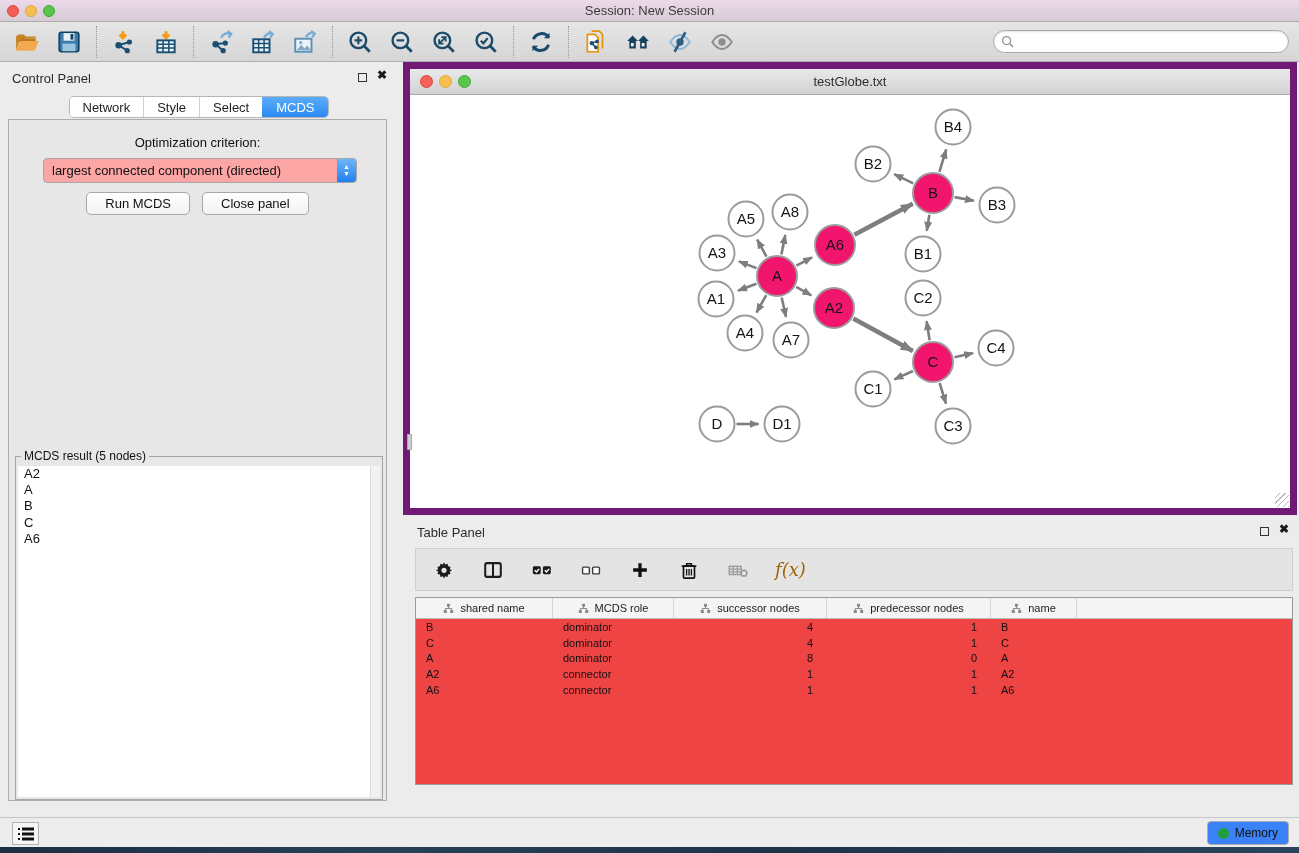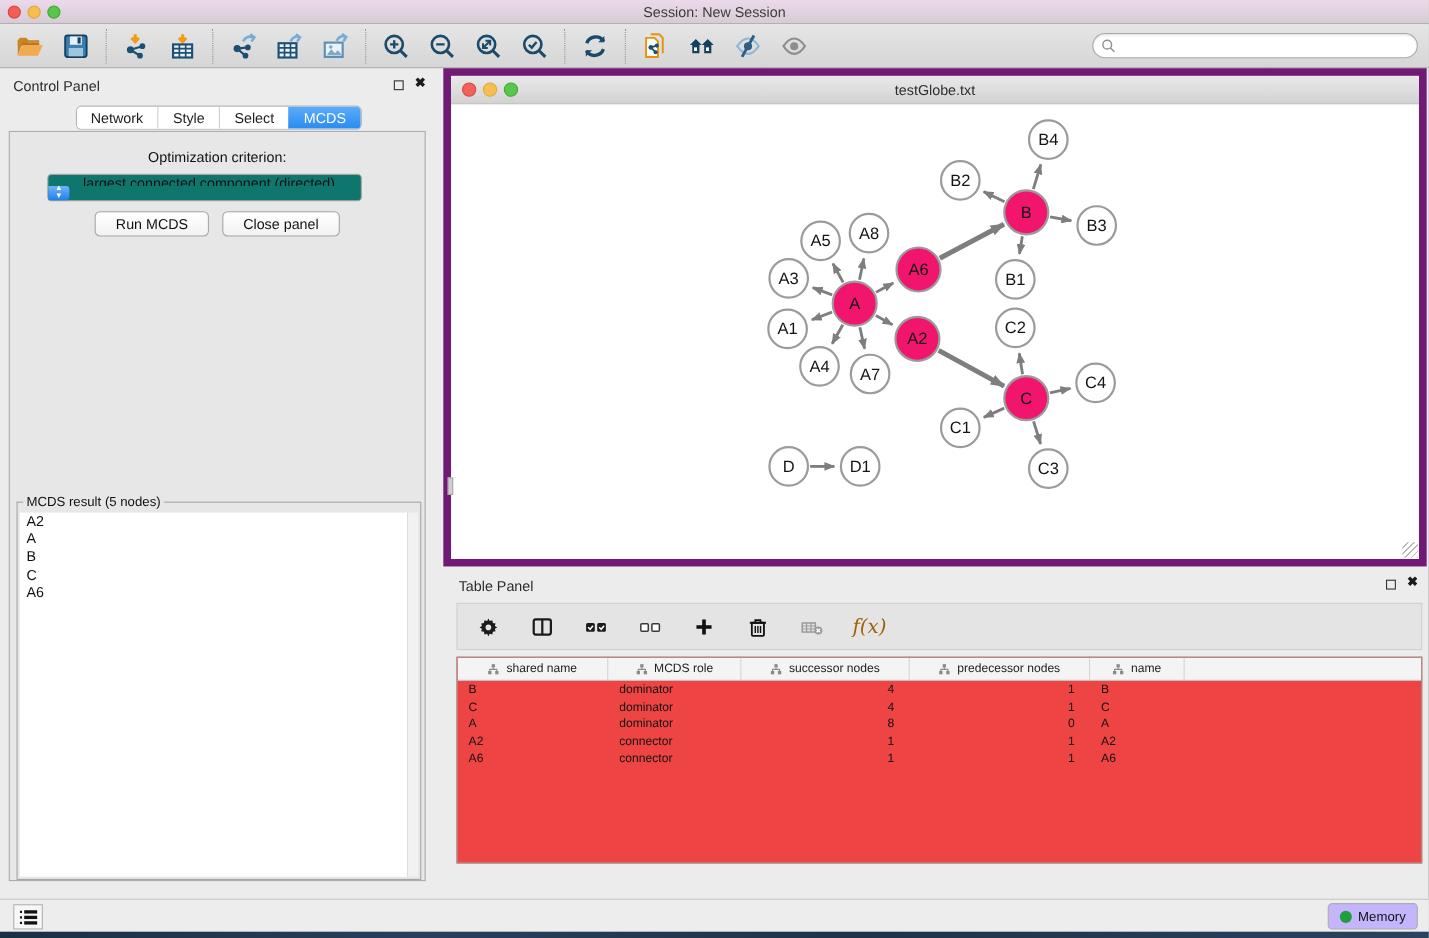--- a/index.html
+++ b/index.html
@@ -45,23 +45,23 @@
   .cp-tabs { top:34px; left:50%; transform:translateX(-50%); }
   .seg-tab { padding:0 13px; font-size:13px; display:flex; align-items:center; border-left:1px solid #CFCFCF; color:#1F1F1F; background:#FFF; white-space:nowrap; }
   .seg-tab:first-child { border-left:none; }
   .seg-tab.active { background:linear-gradient(#5AACFA,#2B8BF2); color:#FFF; border-left-color:transparent; }
   .cp-content {
     position:absolute; left:8px; top:57px; width:379px; height:682px;
     background:#E7E7E7; border:1px solid #ACACAC;
   }
   .opt-label { position:absolute; left:0; right:0; top:15px; text-align:center; font-size:13px; color:#111; }
   .criterion-select {
-    position:absolute; left:34px; top:38px; width:286px; height:25px;
-    background:#0f766e; border:1px solid #A6A6A6; border-radius:4px;
-    display:flex; align-items:center; font-size:13px;flex-direction:column;
+    position:absolute; left:34px; top:38px; width:314px; height:25px;
+    background:#fca5a5; border:1px solid #A6A6A6; border-radius:4px;
+    display:flex; align-items:center; font-size:13px;
   }
   .criterion-select .sel-text { flex:1; padding-left:8px; color:#111; white-space:nowrap; overflow:hidden; }
   .sel-stepper {
     width:19px; align-self:stretch; border-radius:0 3px 3px 0;
     background:linear-gradient(#6FB6FA,#2080EE);
     display:flex; flex-direction:column; align-items:center; justify-content:center; gap:1px;
   }
   .sel-stepper span { color:#FFF; font-size:7px; line-height:6px; }
   .btn-row { position:absolute; left:0; right:0; top:72px; display:flex; justify-content:center; gap:12px; }
   .push-btn {
@@ -103,21 +103,21 @@
   .th-cell { display:flex; align-items:center; justify-content:center; gap:6px; font-size:11px; color:#222; border-right:1px solid #D4D4D4; }
   .th-cell svg { width:11px; height:11px; flex:none; }
   .tbl-row { display:flex; height:15.8px; align-items:center; }
   .td-cell { font-size:11px; color:#111; padding-left:10px; overflow:hidden; white-space:nowrap; }
   .td-cell.num { text-align:right; padding-left:0; padding-right:14px; }
   .tp-tabs { top:273px; left:50%; transform:translateX(-50%); height:23px; }
   .tp-tabs .seg-tab { font-size:12.5px; }
   
   .status-bar { position:absolute; left:0; top:817px; width:1299px; height:30px; background:#EDEDED; border-top:1px solid #C6C6C6; }
   .list-btn { position:absolute; left:12px; top:4px; width:27px; height:23px; background:#F6F6F6; border:1px solid #B2B2B2; display:flex; align-items:center; justify-content:center; }
-  .memory-btn { position:absolute; right:10px; top:3px; height:24px; padding:0 10px; background:#c4b5fd; border:1px solid #ADADAD; border-radius:4px;
+  .memory-btn { position:absolute; right:10px; top:3px; height:24px; padding:0 10px; background:#3b82f6; border:1px solid #ADADAD; border-radius:4px;
     display:flex; align-items:center; gap:6px; font-size:12px; color:#111; }
   .mem-dot { width:11px; height:11px; border-radius:50%; background:#1FA03C; }
   .desktop-strip { position:absolute; left:0; top:847px; width:1299px; height:6px;
     background:linear-gradient(90deg,#1B2F43,#27405A 30%,#1D3348 60%,#2A435E); }
 </style>
 </head>
 <body>
 
 <div class="app">
 

